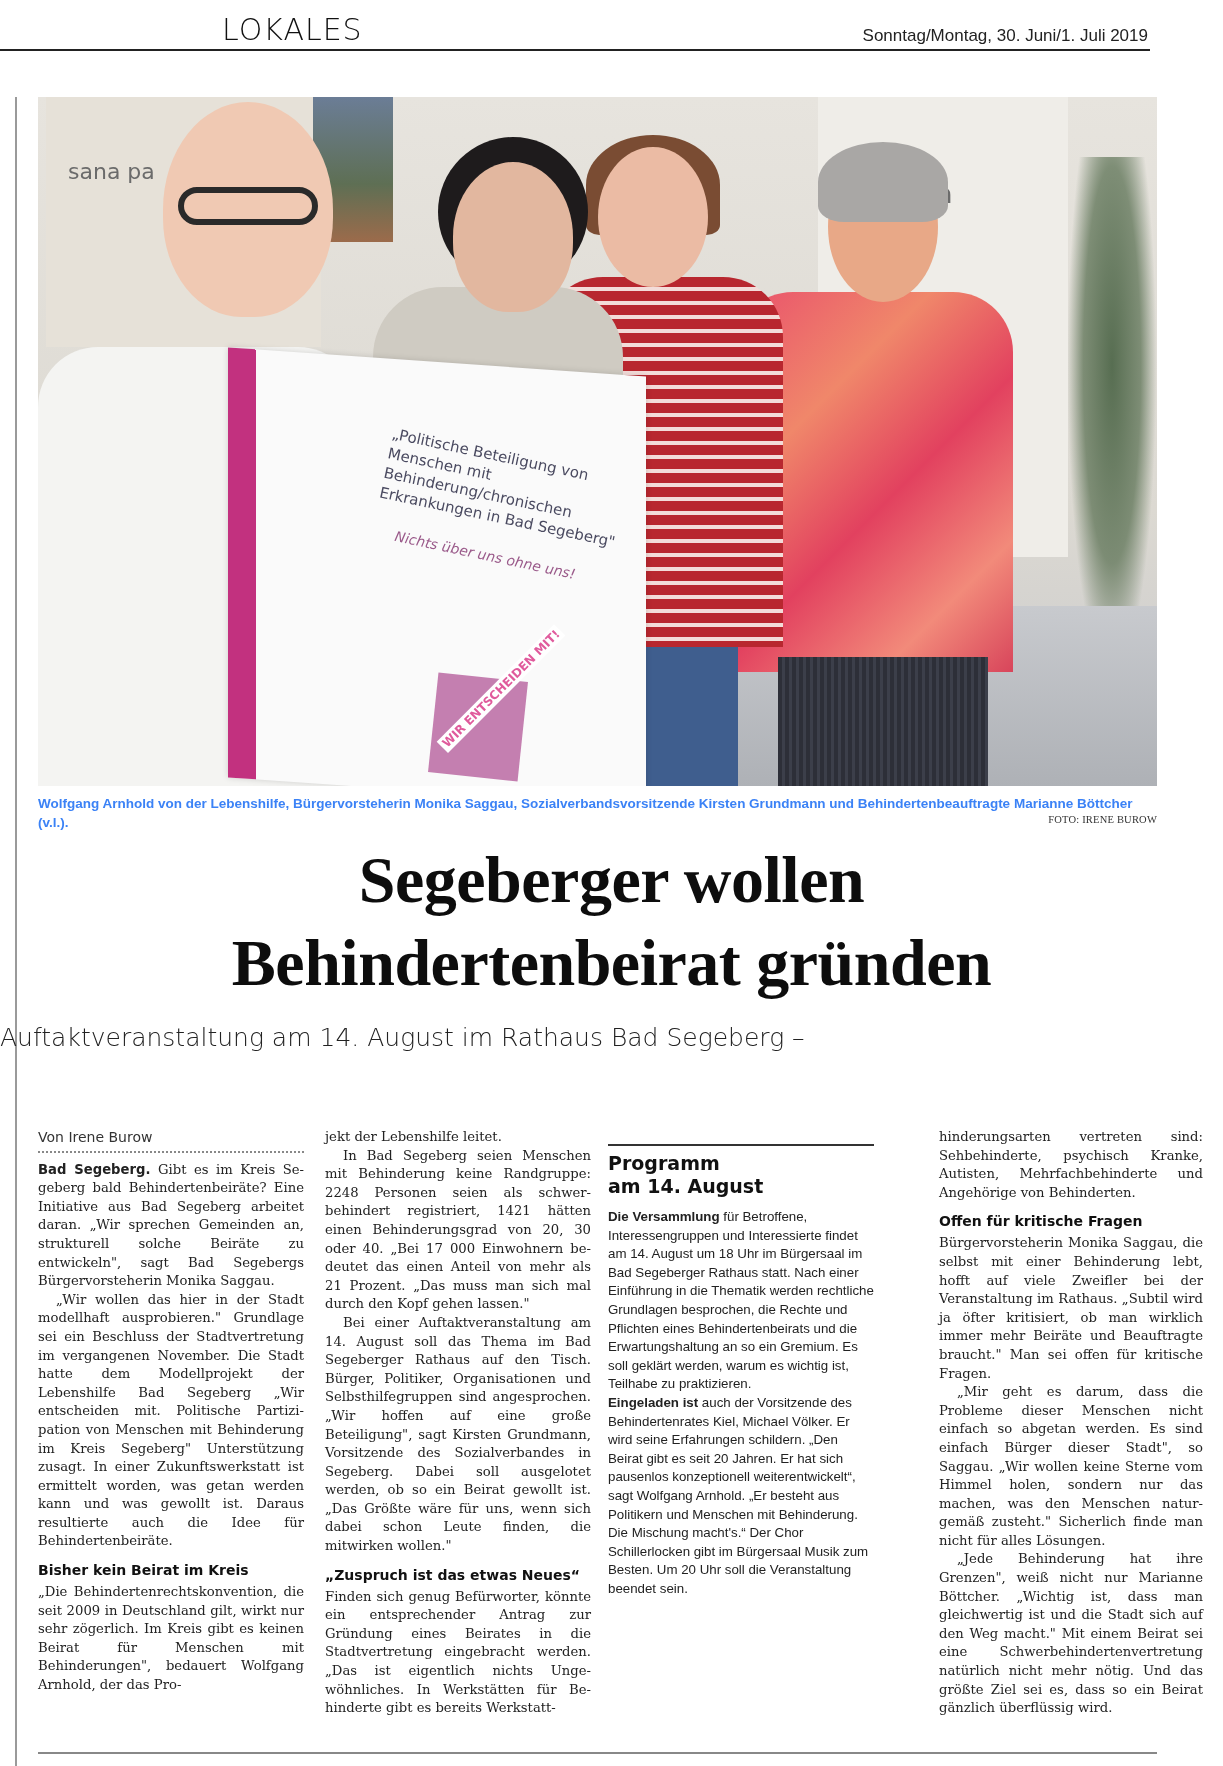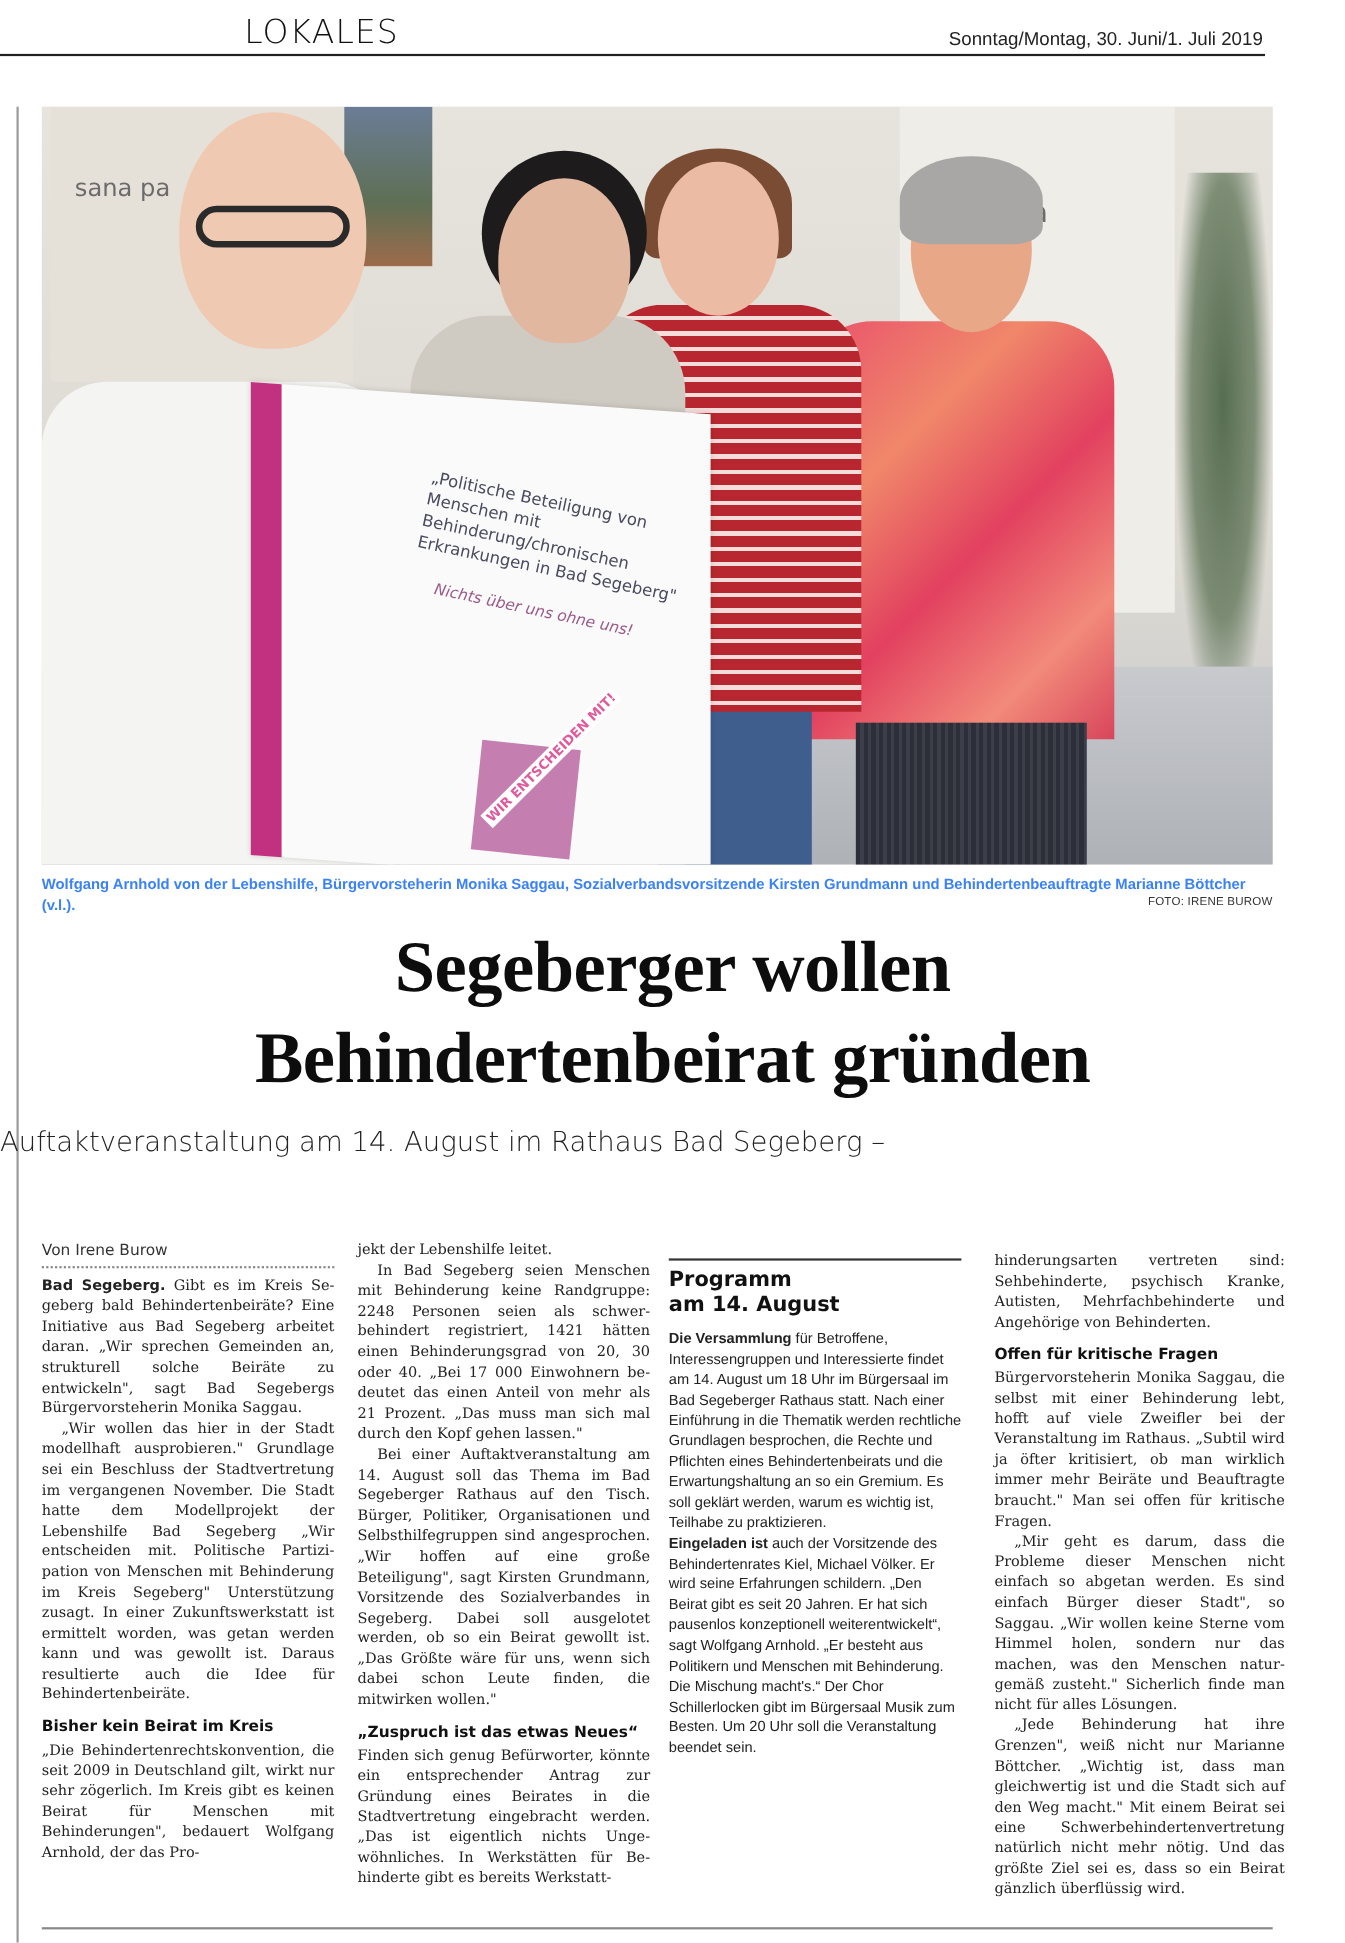--- a/index.html
+++ b/index.html
@@ -4,21 +4,21 @@
 <style>
   html, body { margin: 0; padding: 0; background: #ffffff; }
   body { width: 1223px; height: 1766px; position: relative; overflow: hidden; color: #1a1a1a; }
   .page-header { position: absolute; left: 0; top: 0; width: 1223px; height: 52px; }
   .section-title { position: absolute; left: 222px; top: 12px; font-family: "DejaVu Sans", sans-serif; font-size: 30px; letter-spacing: 1px; font-weight: 300; color: #111; }
   .issue-date { position: absolute; right: 75px; top: 26px; font-family: "Liberation Sans", sans-serif; font-size: 17px; color: #222; }
   .header-rule { position: absolute; left: 0; top: 49px; width: 1150px; height: 2px; background: #222; }
   .side-rule { position: absolute; left: 15px; top: 97px; width: 2px; height: 1669px; background: #9a9a9a; }
 
   
-  .photo { position: absolute; left: 38px; top: 97px; width: 1119px; height: 689px; overflow: hidden; background: #e5e5e5; }
+  .photo { position: absolute; left: 38px; top: 97px; width: 1119px; height: 689px; overflow: hidden; background: #bef264; }
   .photo .bg-wall { position: absolute; left: 0; top: 0; width: 100%; height: 100%; background: linear-gradient(180deg,#e7e4de 0%,#dcd9d2 60%,#c7c8cb 100%); }
   .photo .panel-left { position: absolute; left: 8px; top: 0; width: 275px; height: 250px; background: #e6e1d8; }
   .photo .sign-text { position: absolute; font-family: "DejaVu Sans", sans-serif; color: #6b6b6b; font-size: 22px; }
   .photo .window { position: absolute; left: 275px; top: 0; width: 80px; height: 145px; background: linear-gradient(180deg,#6b7d96,#5e6f54 60%,#9c6b4b); }
   .photo .pillar { position: absolute; left: 780px; top: 0; width: 250px; height: 460px; background: #efede8; }
   .photo .plant { position: absolute; right: 0; top: 60px; width: 90px; height: 520px; background: radial-gradient(ellipse at 50% 40%, #3f5a3a 0%, #6c7f64 45%, transparent 70%); opacity: .85; }
   .photo .floor { position: absolute; left: 0; bottom: 0; width: 100%; height: 180px; background: linear-gradient(180deg,#c8cace,#aeb1b6); }
   .person { position: absolute; }
   .p1-body { left: 0; top: 250px; width: 320px; height: 460px; background: #f4f4f2; border-radius: 60px 60px 0 0; }
   .p1-head { left: 125px; top: 5px; width: 170px; height: 215px; background: #f0c9b3; border-radius: 50% 50% 46% 46%; }
@@ -36,36 +36,36 @@
   .p4-hair { left: 780px; top: 45px; width: 130px; height: 80px; background: #a9a7a5; border-radius: 50% 50% 20% 20%; }
 
   .poster { position: absolute; left: 190px; top: 265px; width: 390px; height: 430px; background: #fafafa; transform: skewY(4deg); border-left: 28px solid #c2317f; box-shadow: 0 0 6px rgba(0,0,0,.15); }
   .poster-text { position: absolute; left: 345px; top: 355px; width: 280px; transform: rotate(12deg); font-family: "DejaVu Sans", sans-serif; font-size: 15px; line-height: 20px; color: #4a4a60; }
   .poster-slogan { position: absolute; left: 355px; top: 450px; transform: rotate(12deg); font-family: "DejaVu Sans", sans-serif; font-style: italic; font-size: 14px; color: #9a5a8a; }
   .poster-logo { position: absolute; left: 395px; top: 580px; width: 90px; height: 100px; background: #c47fb0; transform: rotate(6deg); }
   .poster-logo-text { position: absolute; left: 410px; top: 640px; transform: rotate(-45deg); transform-origin: left bottom; font-family: "DejaVu Sans", sans-serif; font-weight: bold; font-size: 12px; color: #e05a9c; background: #fff; padding: 1px 3px; white-space: nowrap; }
 
   
   .caption { position: absolute; left: 38px; top: 794px; width: 1119px; font-family: "Liberation Sans", sans-serif; font-size: 13.5px; line-height: 19px; color: #3b82f6; font-weight: bold; }
-  .credit { position: absolute; right: 66px; top: 814px; font-family: Liberation Sans, sans-serif; font-size: 10.5px; color: #333; letter-spacing: .2px; }
+  .credit { position: absolute; right: 66px; top: 814px; font-family: Liberation Serif, serif; font-size: 10.5px; color: #333; letter-spacing: .2px; }
 
   
   .headline { position: absolute; left: 0; top: 838px; width: 1223px; text-align: center; font-family: "Liberation Serif", serif; font-weight: bold; font-size: 66px; line-height: 83px; color: #0d0d0d; letter-spacing: -.5px; }
   .subhead { position: absolute; left: 0; top: 1020px; width: 1223px; font-family: "DejaVu Sans", sans-serif; font-size: 25px; line-height: 35px; color: #222; font-weight: 300; }
 
   
   .col { position: absolute; top: 1128px; width: 266px; font-family: "DejaVu Serif", serif; font-size: 13.2px; line-height: 18.6px; color: #222; text-align: justify; hyphens: manual; }
   .col p { margin: 0; }
   .col p.indent { text-indent: 18px; }
   .col .lead { font-family: "DejaVu Sans", sans-serif; font-weight: bold; }
   .col h3 { margin: 10px 0 4px 0; font-family: "DejaVu Sans", sans-serif; font-weight: bold; font-size: 14px; line-height: 18px; color: #111; text-align: left; }
   .col1 { left: 38px; }
   .col2 { left: 325px; }
   .col3 { left: 608px; }
-  .col4 { left: 904px; width: 264px; margin-top: 10px; }
+  .col4 { left: 939px; width: 264px; }
   .byline { font-family: "DejaVu Sans", sans-serif; font-size: 14px; color: #333; padding-bottom: 4px; border-bottom: 2px dotted #888; margin-bottom: 8px; text-align: left; }
   .box-rule { width: 266px; height: 2px; background: #333; margin: 16px 0 6px 0; }
   .box-title { font-family: "DejaVu Sans", sans-serif; font-weight: bold; font-size: 19px; line-height: 23px; color: #111; margin-bottom: 10px; text-align: left; }
   .box-text { font-family: "Liberation Sans", sans-serif; font-size: 13.3px; line-height: 18.6px; color: #222; text-align: left; }
   .box-text b { font-weight: bold; }
   .footer-rule { position: absolute; left: 38px; top: 1752px; width: 1119px; height: 2px; background: #888; }
 </style>
 </head>
 <body>
 

